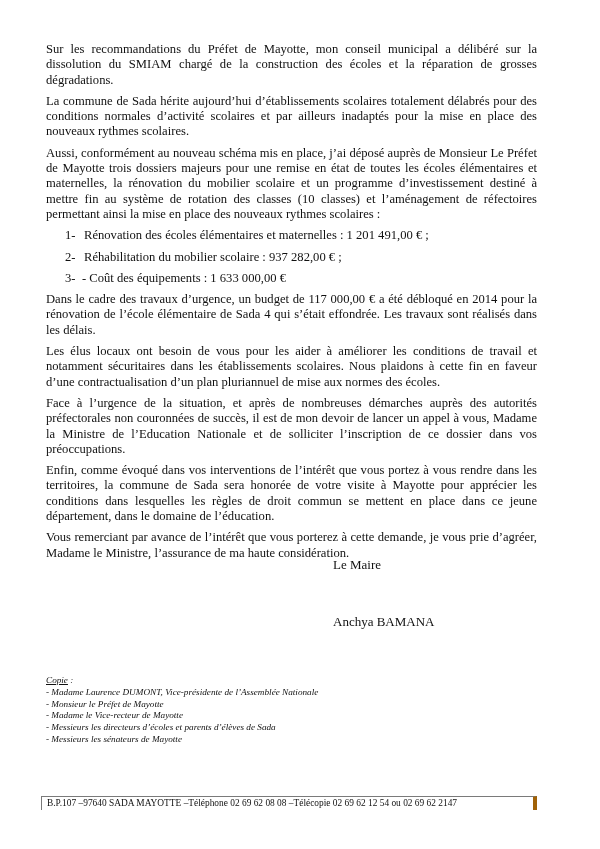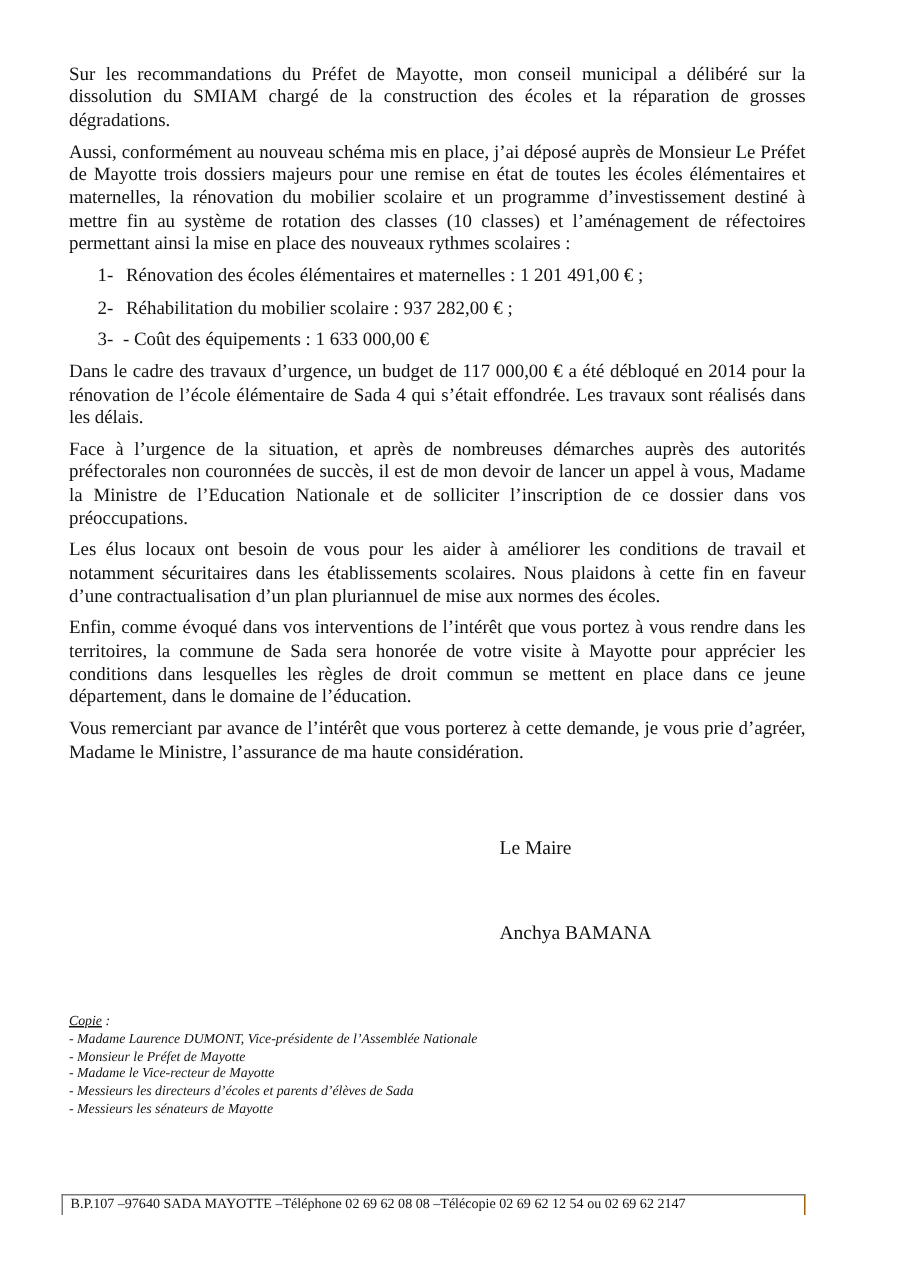--- a/index.html
+++ b/index.html
@@ -72,56 +72,57 @@
       font-style: italic;
     }
     .footer-box {
       position: absolute;
       left: 41px;
       top: 796px;
       width: 496px;
       height: 14px;
       border-top: 1px solid #7a7a7a;
       border-left: 1px solid #7a7a7a;
-      border-right: 1px solid #a16207;
+      border-right: 4px solid #a16207;
       font-size: 9.4px;
       line-height: 13px;
       padding-left: 5px;
       box-sizing: border-box;
       white-space: nowrap;
     }
   </style>
 </head>
 <body>
 
 <div class="page">
 
   <div class="body-text">
     <p class="para">Sur les recommandations du Préfet de Mayotte, mon conseil municipal a délibéré sur la dissolution du SMIAM chargé de la construction des écoles et la réparation de grosses dégradations.</p>
+    <p class="para">La commune de Sada hérite aujourd’hui d’établissements scolaires totalement délabrés pour des conditions normales d’activité scolaires et par ailleurs inadaptés pour la mise en place des nouveaux rythmes scolaires.</p>
     <p class="para">Aussi, conformément au nouveau schéma mis en place, j’ai déposé auprès de Monsieur Le Préfet de Mayotte trois dossiers majeurs pour une remise en état de toutes les écoles élémentaires et maternelles, la rénovation du mobilier scolaire et un programme d’investissement destiné à mettre fin au système de rotation des classes (10 classes) et l’aménagement de réfectoires permettant ainsi la mise en place des nouveaux rythmes scolaires :</p>
 
     <ul class="list">
       <li class="list-item">
         <span class="list-num">1-</span>
         <span>Rénovation des écoles élémentaires et maternelles : 1 201 491,00 € ;</span>
       </li>
       <li class="list-item">
         <span class="list-num">2-</span>
         <span>Réhabilitation du mobilier scolaire : 937 282,00 € ;</span>
       </li>
       <li class="list-item">
         <span class="list-num">3-</span>
       </li>
     </ul>
 
     <div class="sub-item">- Coût des équipements : 1 633 000,00 €</div>
 
     <p class="para">Dans le cadre des travaux d’urgence, un budget de 117 000,00 € a été débloqué en 2014 pour la rénovation de l’école élémentaire de Sada 4 qui s’était effondrée. Les travaux sont réalisés dans les délais.</p>
+    <p class="para">Les élus locaux ont besoin de vous pour les aider à améliorer les conditions de travail et notamment sécuritaires dans les établissements scolaires. Nous plaidons à cette fin en faveur d’une contractualisation d’un plan pluriannuel de mise aux normes des écoles.</p>
     <p class="para">Face à l’urgence de la situation, et après de nombreuses démarches auprès des autorités préfectorales non couronnées de succès, il est de mon devoir de lancer un appel à vous, Madame la Ministre de l’Education Nationale et de solliciter l’inscription de ce dossier dans vos préoccupations.</p>
-    <p class="para">Les élus locaux ont besoin de vous pour les aider à améliorer les conditions de travail et notamment sécuritaires dans les établissements scolaires. Nous plaidons à cette fin en faveur d’une contractualisation d’un plan pluriannuel de mise aux normes des écoles.</p>
     <p class="para">Enfin, comme évoqué dans vos interventions de l’intérêt que vous portez à vous rendre dans les territoires, la commune de Sada sera honorée de votre visite à Mayotte pour apprécier  les conditions dans lesquelles les règles de droit commun se mettent en place dans ce jeune département, dans le domaine de l’éducation.</p>
     <p class="para">Vous remerciant par avance de l’intérêt que vous porterez à cette demande, je vous prie d’agréer, Madame le Ministre, l’assurance de ma haute considération.</p>
   </div>
 
   <div class="signature sig-title">Le Maire</div>
   <div class="signature sig-name">Anchya BAMANA</div>
 
   <div class="copies">
     <div><span class="copies-title">Copie</span><span> :</span></div>
     <div>- Madame Laurence DUMONT, Vice-présidente de l’Assemblée Nationale</div>

